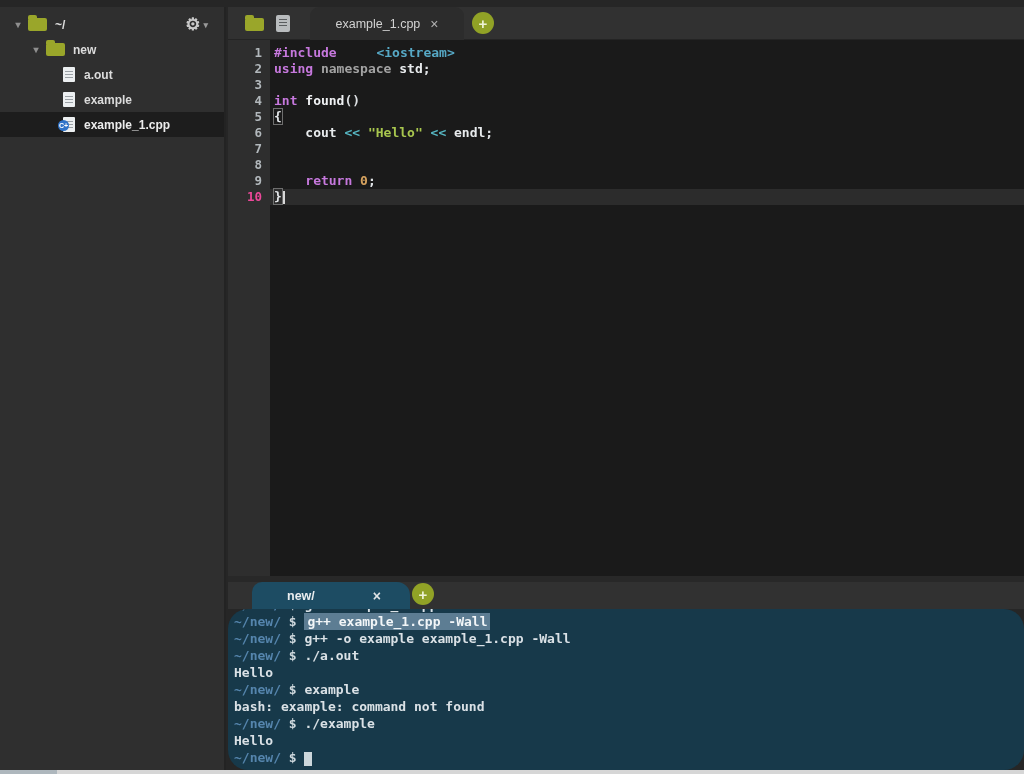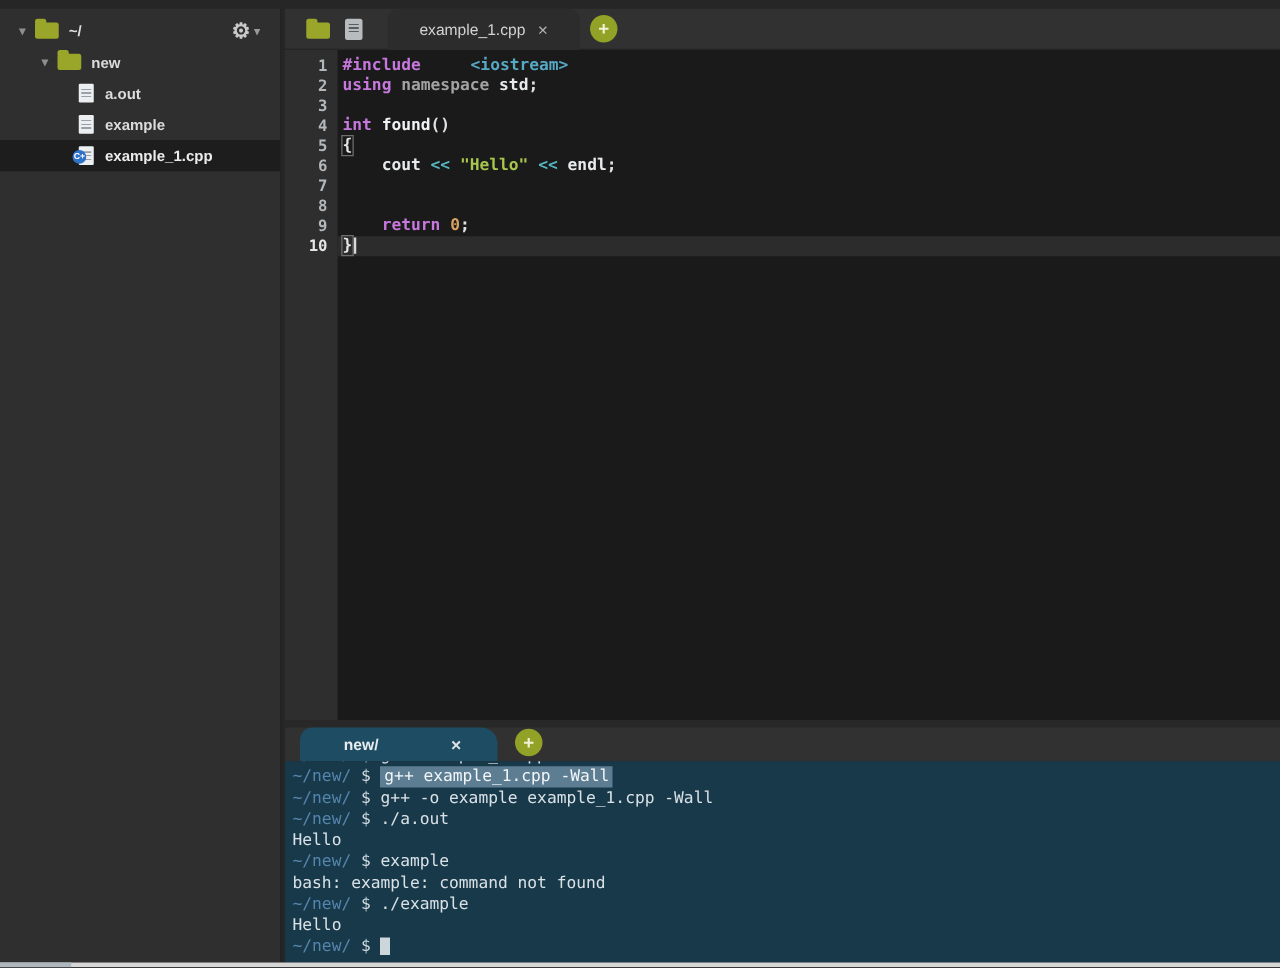--- a/index.html
+++ b/index.html
@@ -77,21 +77,21 @@
     position:absolute; left:228px; top:40px; right:0; height:536px;
     background:#1a1a1a; overflow:hidden;
     font-family:"DejaVu Sans Mono", monospace; font-size:13px; font-weight:bold;
   }
   #editor-gutter {
     position:absolute; left:0; top:0; width:42px; height:100%;
     background:#2e2e2e; padding-top:5px;
   }
   .gnum { height:16px; line-height:16px; text-align:right; padding-right:8px;
           color:#b2b8bc; font-size:12.5px; }
-  .gnum.active { color:#e5e5e5; }
+  .gnum.active { color:#ec4899; }
   #editor-code {
     position:absolute; left:42px; top:0; right:0; height:100%;
     padding-top:5px;
   }
   .cline { height:16px; line-height:16px; white-space:pre; padding-left:4px; }
   .cline.active-line { background:#2c2c2c; }
   .tk-kw  { color:#c678dd; }
   .tk-kw2 { color:#a3a3a3; }
   .tk-inc { color:#56a8c5;margin-left:32px; }
   .tk-op  { color:#56b6c2; }
@@ -102,33 +102,34 @@
   .tk-fn  { color:#f0f2f4; }
   .tk-bracket { color:#e4e7ea; outline:1px solid #6e6e6e; }
   .code-caret { display:inline-block; width:2px; height:13px; background:#d8d8d8;
                 vertical-align:middle; margin-left:1px; }
   
   #termbar {
     position:absolute; left:228px; top:576px; right:0; height:33px; background:#313131;
   }
   #termbar::before { content:""; position:absolute; left:0; top:0; right:0; height:6px; background:#282828; }
   .ttab {
-    position:absolute; left:12px; top:6px; width:158px; height:27px;
+    position:absolute; left:24px; top:6px; width:158px; height:27px;
     background:#1d4c63; border-radius:10px 13px 0 0;
     display:flex; align-items:center; color:#e9edef;
     font-size:12.5px; font-weight:bold; padding-left:35px;
   }
   .ttab .tab-close { color:#dfe3e5; margin-left:58px; }
   #term-plus { left:184px; top:7px; }
   
   #terminal {
     position:absolute; left:228px; top:609px; right:0; height:161px;
     background:#17394a; overflow:hidden;
-    font-family:"DejaVu Sans Mono", monospace; font-size:13px; font-weight:normal;
+    font-family:"DejaVu Sans Mono", monospace; font-size:13px; font-weight:bold;
     padding-left:6px;
+    border-radius:20px;
   }
   .tline { height:17px; line-height:17px; white-space:pre; color:#dae1e6; }
   .tline.clipped { margin-top:-13px; }
   .t-path { color:#5585ad; }
   .t-dollar { color:#cfd9de; }
   .t-cmd { color:#dae1e6; }
   .t-cmd.selected { background:#5d7d93; color:#f2f6f8; padding:1px 3px; }
   .t-cursor { display:inline-block; width:8px; height:14px; background:#ccd6db;
               vertical-align:middle; }
   

